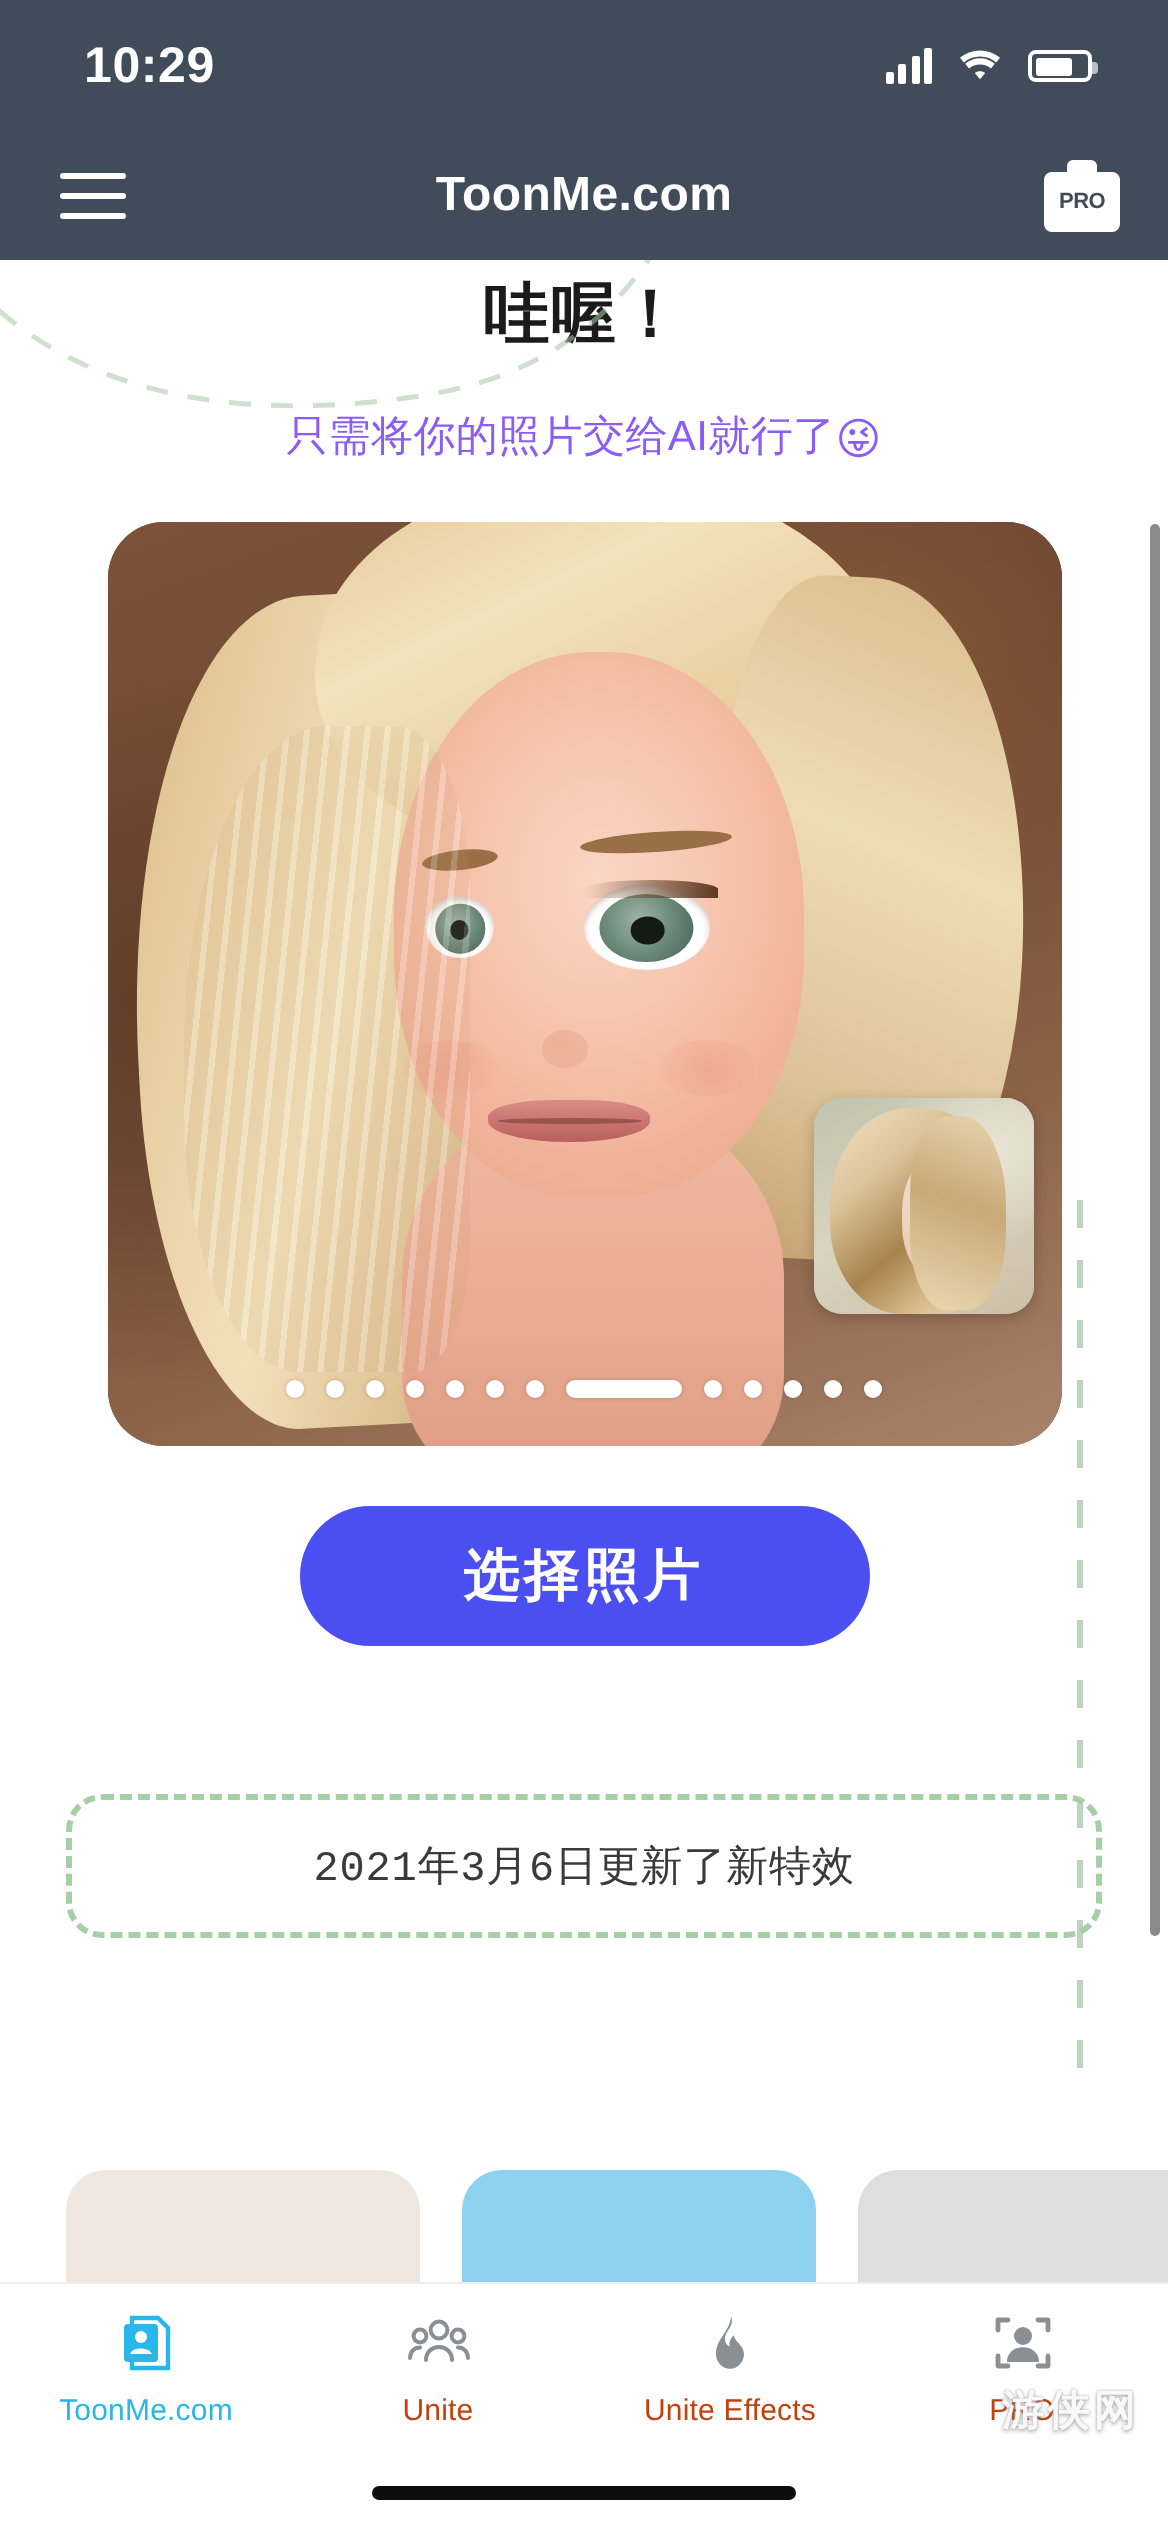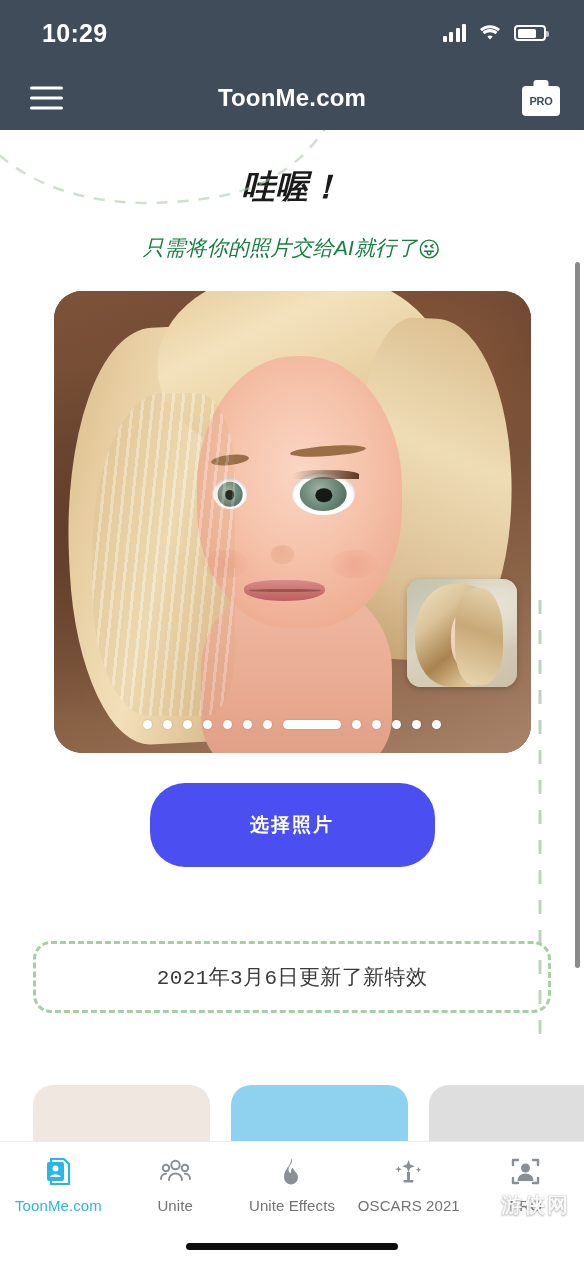--- a/index.html
+++ b/index.html
@@ -156,43 +156,42 @@
   }
   .deco-right {
     position: absolute;
     right: 14px; top: 470px;
     width: 60px; height: 440px;
     pointer-events: none;
     opacity: 0.75;
   }
 
   .headline-wrap {
-    padding-top: 36px;
+    padding-top: 6px;
     text-align: center;
-    font-style: italic;
   }
   .headline-1 {
     font-size: 33px;
     font-weight: 700;
     color: #1b1b1b;
     line-height: 1.28;
     letter-spacing: 0.5px;
   }
   .headline-2 {
     font-size: 33px;
     font-weight: 700;
     color: #1b1b1b;
     line-height: 1.3;
     letter-spacing: 0.5px;
     margin-top: 2px;
   }
   .subtitle {
     margin-top: 26px;
     font-size: 21px;
-    color: #15803d;
+    color: #8b5cf6;
     letter-spacing: 0.2px;
   }
   .subtitle .emoji { font-size: 22px; vertical-align: -2px; }
 
   
   .carousel {
     position: relative;
     margin: 28px auto 0;
     width: 477px;
     height: 462px;
@@ -410,26 +409,26 @@
   }
 
   
   .cta-wrap {
     margin-top: 30px;
     display: flex;
     justify-content: center;
   }
   .cta-btn {
     width: 285px;
-    height: 84px;
+    height: 70px;
     background: #4b4ef0;
     border: none;
     border-radius: 35px;
     color: #ffffff;
-    font-size: 19px;
+    font-size: 28px;
     font-weight: 700;
     letter-spacing: 2px;
     cursor: pointer;
     font-family: "Liberation Sans", sans-serif;
   }
 
   
   .notice {
     margin: 74px 33px 0;
     height: 72px;
@@ -499,21 +498,21 @@
     align-items: center;
     gap: 9px;
     cursor: pointer;
   }
   .tab-icon {
     width: 33px; height: 33px;
     display: flex; align-items: center; justify-content: center;
   }
   .tab-label {
     font-size: 15px;
-    color: #737373;
+    color: #c2410c;
     letter-spacing: 0.1px;
   }
   .tab.active .tab-label { color: #29b6e8; }
 
   .watermark {
     position: absolute;
     right: 14px; bottom: 44px;
     font-size: 21px;
     font-weight: 700;
     color: rgba(255,255,255,0.92);
@@ -695,32 +694,20 @@
 
     <div class="tab">
       <div class="tab-icon">
         <svg viewBox="0 0 33 33" width="33" height="33">
           <path d="M16.5 3c2 5.5-3 7-3 11.5 0 2 1 3.3 2.4 3.8-.6-2.2.3-4.3 2-5.6.8 3.6 5.1 5 5.1 9.3 0 4.2-3.2 7.4-7 7.4s-7-3.2-7-7.4C9 14 16 11.2 16.5 3z" fill="#8a8f96"></path>
         </svg>
       </div>
       <span class="tab-label">Unite Effects</span>
     </div>
 
-    <div class="tab">
-      <div class="tab-icon">
-        <svg viewBox="0 0 33 33" width="33" height="33">
-          <path d="M16.5 5l1.7 4.6 4.6 1.7-4.6 1.7-1.7 4.6-1.7-4.6-4.6-1.7 4.6-1.7z" fill="#8a8f96"></path>
-          <rect x="15" y="17" width="3" height="8" fill="#8a8f96"></rect>
-          <rect x="11.5" y="25" width="10" height="2.6" rx="1" fill="#8a8f96"></rect>
-          <path d="M6.5 11l.9 2.3 2.3.9-2.3.9-.9 2.3-.9-2.3-2.3-.9 2.3-.9z" fill="#8a8f96"></path>
-          <path d="M26.5 12l.8 2 2 .8-2 .8-.8 2-.8-2-2-.8 2-.8z" fill="#8a8f96"></path>
-        </svg>
-      </div>
-      <span class="tab-label">OSCARS 2021</span>
-    </div>
 
     <div class="tab">
       <div class="tab-icon">
         <svg viewBox="0 0 33 33" width="33" height="33">
           <circle cx="16.5" cy="13" r="4.5" fill="#8a8f96"></circle>
           <path d="M8.5 26c0-4.6 3.6-7.4 8-7.4s8 2.8 8 7.4z" fill="#8a8f96"></path>
           <path d="M4 10V5h5M29 10V5h-5M4 23v5h5M29 23v5h-5" fill="none" stroke="#8a8f96" stroke-width="2.4" stroke-linecap="round" stroke-linejoin="round"></path>
         </svg>
       </div>
       <span class="tab-label">PRO</span>

